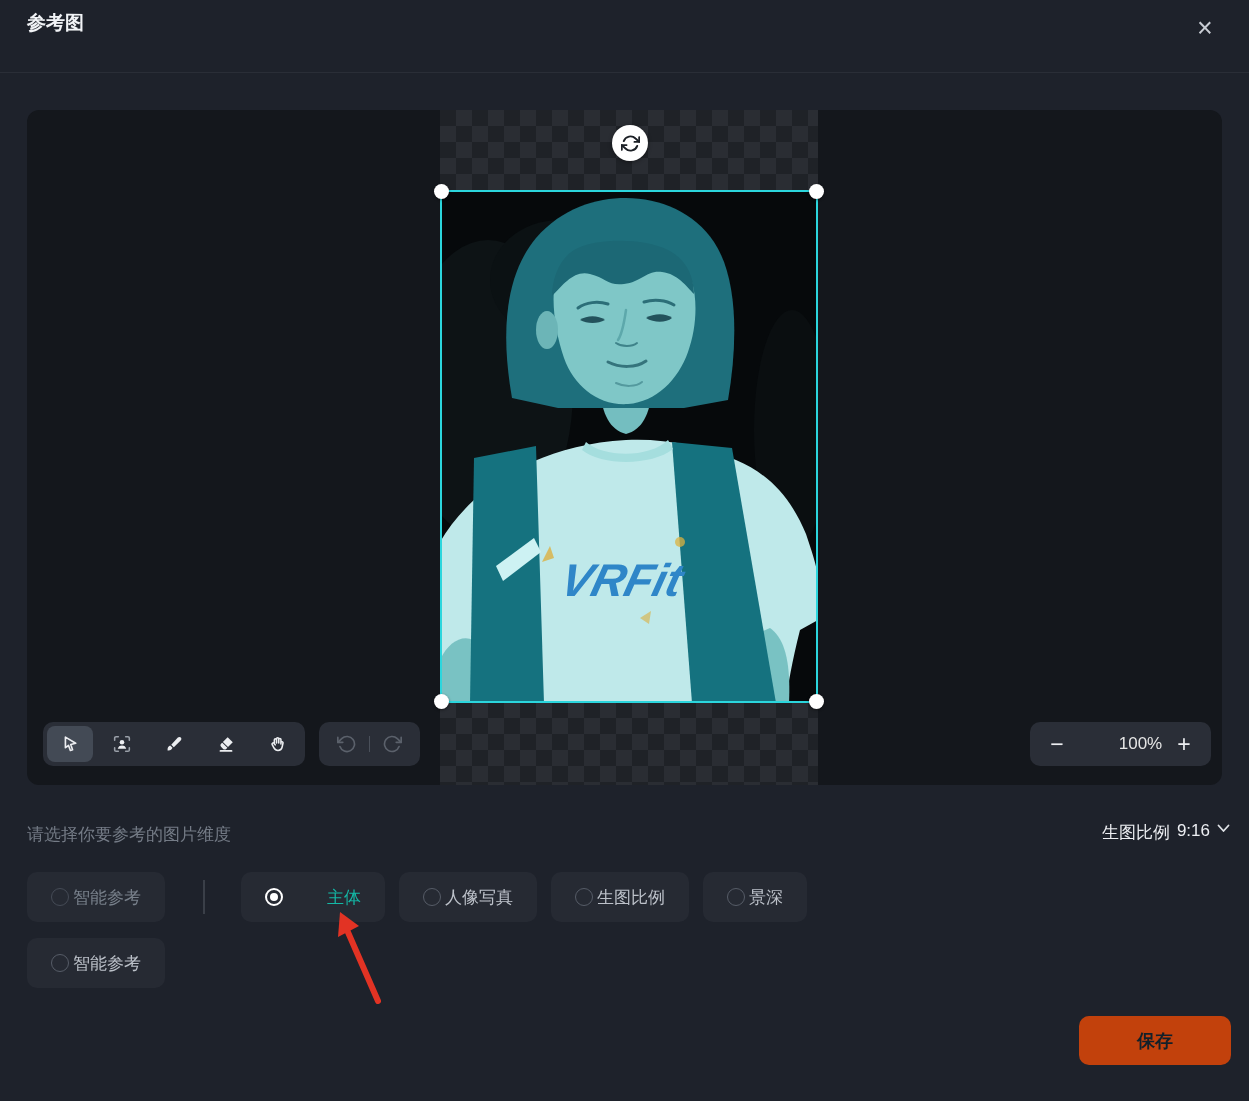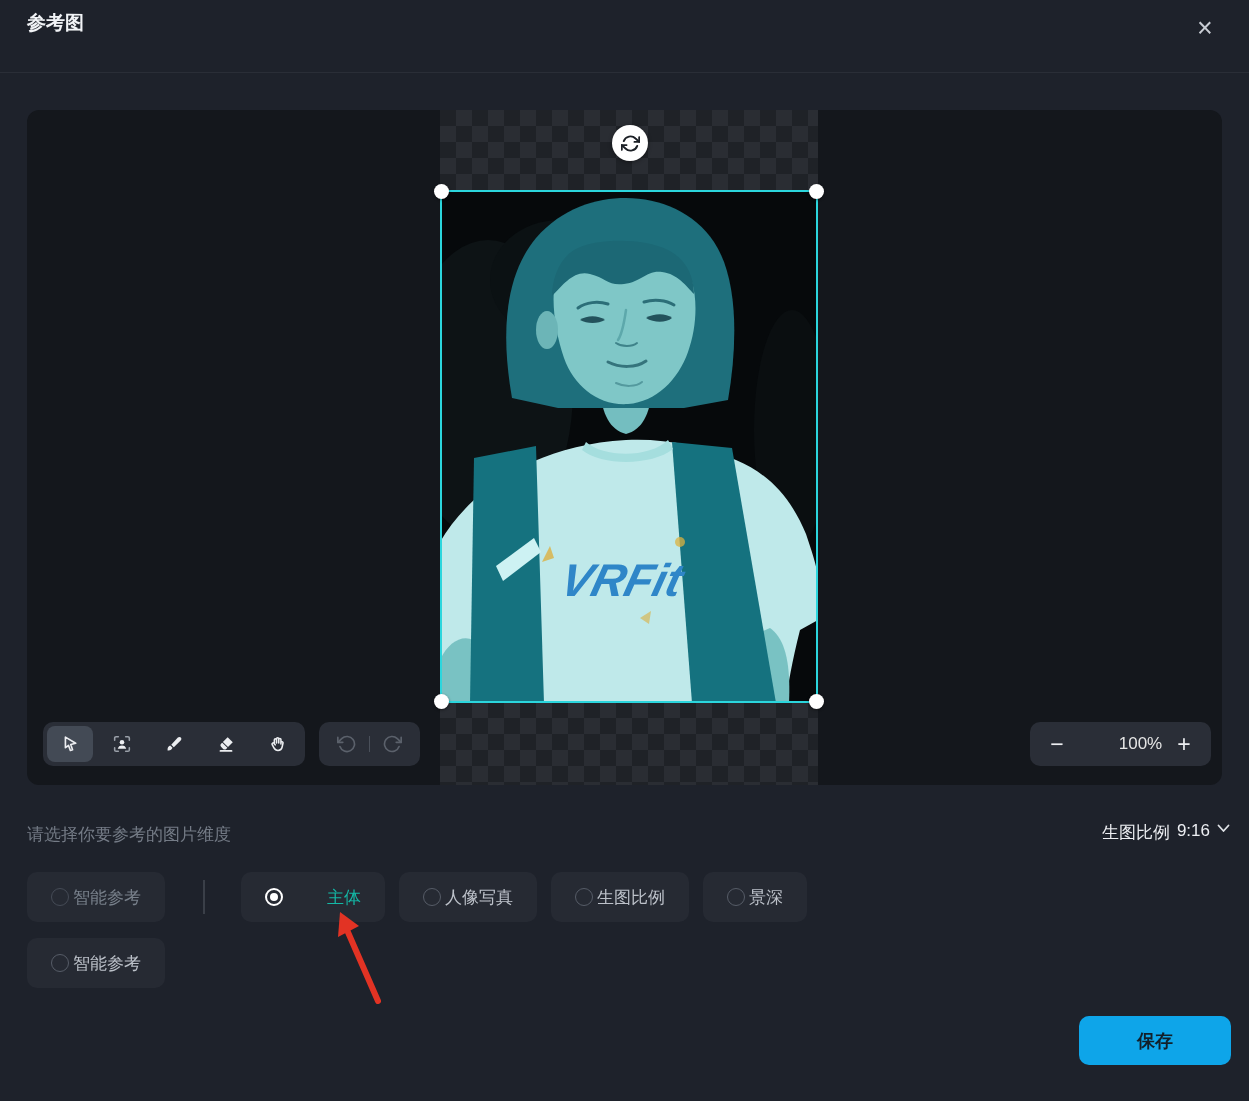--- a/index.html
+++ b/index.html
@@ -50,21 +50,21 @@
     padding:0 24px;box-sizing:border-box;cursor:pointer;margin-right:14px;}
   .radio{width:18px;height:18px;border-radius:50%;border:1.5px solid #565c67;box-sizing:border-box;position:relative;flex:none;}
   .option .lbl{font-size:17px;color:#bcc1c9;white-space:nowrap;}
   .option.dim .radio{border-color:#454b56;}
   .option.dim .lbl{color:#78808b;}
   .option.selected .radio{border:2px solid #ffffff;}
   .option.selected .radio::after{content:"";position:absolute;inset:3px;border-radius:50%;background:#ffffff;}
   .option.selected .lbl{color:#14b8a6;font-weight:normal;margin-left:40px;}
   .group-div{width:2px;height:34px;background:#3a3f48;margin:0 36px 0 24px;flex:none;}
 
-  .save-btn{position:absolute;left:1079px;top:1016px;width:152px;height:49px;border-radius:10px;background:#0ea5e9;
+  .save-btn{position:absolute;left:1079px;top:1016px;width:152px;height:49px;border-radius:10px;background:#c2410c;
     display:flex;align-items:center;justify-content:center;font-size:18px;font-weight:bold;color:#12202a;cursor:pointer;}
 
   .arrow-annot{position:absolute;left:318px;top:903px;pointer-events:none;}
 </style>
 </head>
 <body>
 
 <div id="app">
 
   <div class="header">

